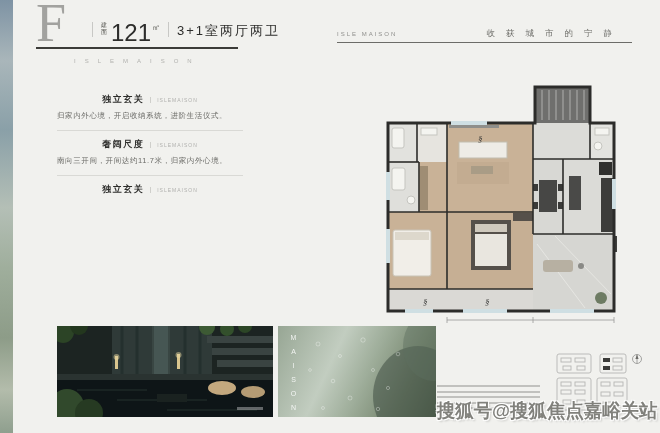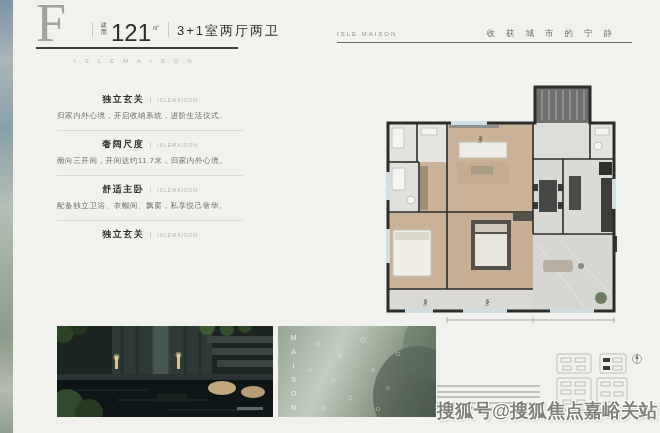--- a/index.html
+++ b/index.html
@@ -80,27 +80,20 @@
         <span class="f-tag">ISLEMAISON</span>
       </div>
       <div class="f-desc">归家内外心境，开启收纳系统，进阶生活仪式。</div>
     </div>
     <div class="feature">
       <div class="f-head">
         <span class="f-title">奢阔尺度</span>
         <span class="f-tag">ISLEMAISON</span>
       </div>
       <div class="f-desc">南向三开间，开间达约11.7米，归家内外心境。</div>
-    </div>
-    <div class="feature">
-      <div class="f-head">
-        <span class="f-title">舒适主卧</span>
-        <span class="f-tag">ISLEMAISON</span>
-      </div>
-      <div class="f-desc">配备独立卫浴、衣帽间、飘窗，私享悦己奢华。</div>
     </div>
     <div class="feature">
       <div class="f-head">
         <span class="f-title">独立玄关</span>
         <span class="f-tag">ISLEMAISON</span>
       </div>
     </div>
   </div>
 
   <div class="plan">

